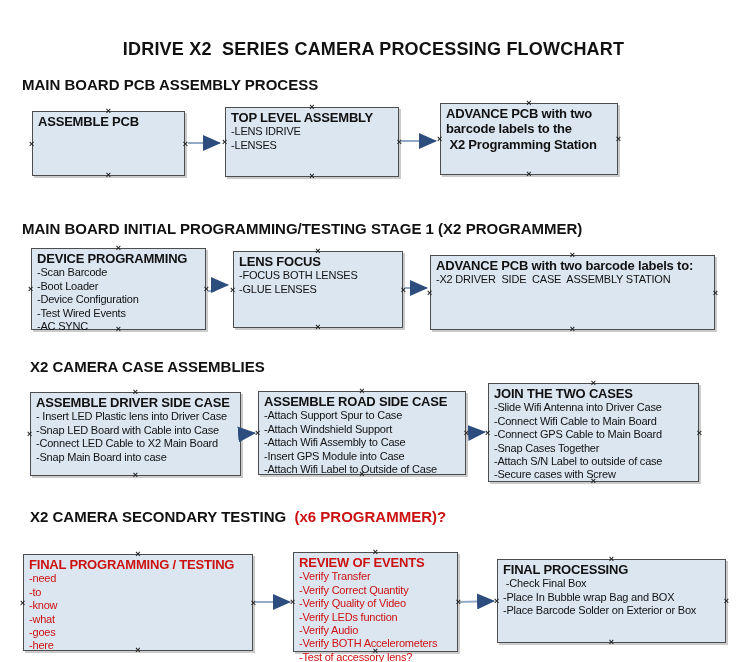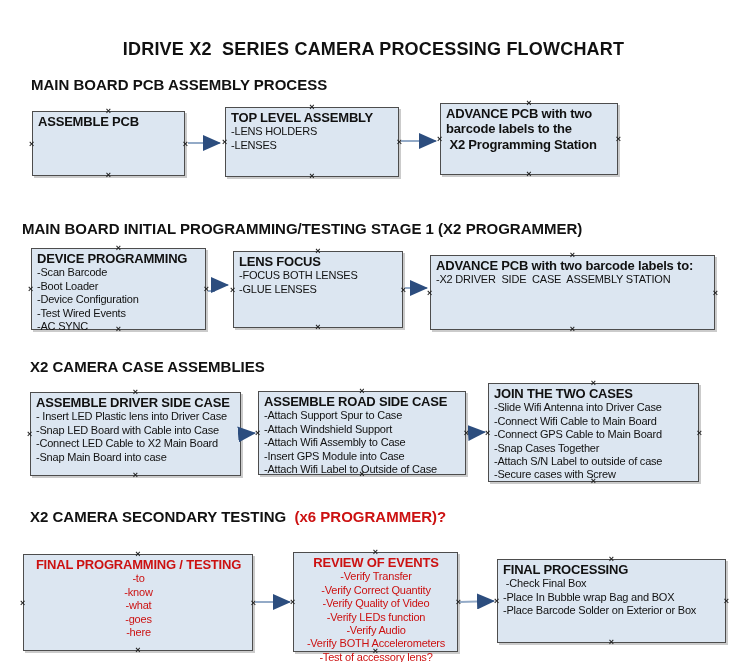--- a/index.html
+++ b/index.html
@@ -21,54 +21,54 @@
     border:1.6px solid var(--box-border,#4d4d4d);
     box-shadow:2px 2px 0 rgba(140,140,140,.45);
     padding:2px 4px 2px 5px;
   }
   .box-title{
     font-size:13px;font-weight:bold;line-height:1.18;letter-spacing:-.2px;white-space:pre;
   }
   .box-item{
     font-size:11px;line-height:1.22;letter-spacing:-.2px;white-space:pre;
   }
-  .box.red .box-title,.box.red .box-item{color:var(--accent-red,#cc1111);text-align:center;}
+  .box.red .box-title,.box.red .box-item{color:var(--accent-red,#cc1111);}
   .cp{
     position:absolute;font-size:9px;line-height:1;color:#222;font-weight:bold;
     pointer-events:none;
   }
   .cp.t{top:-5px;left:50%;transform:translateX(-50%);}
   .cp.b{bottom:-5px;left:50%;transform:translateX(-50%);}
   .cp.l{left:-4px;top:50%;transform:translateY(-50%);}
   .cp.r{right:-4px;top:50%;transform:translateY(-50%);}
   svg.arrows{position:absolute;left:0;top:0;pointer-events:none;}
   svg.arrows polyline{fill:none;stroke:var(--connector-line,#93aac7);stroke-width:2;}
 </style>
 </head>
 <body>
 
 <div id="canvas">
 
   <div class="flow-title">IDRIVE X2  SERIES CAMERA PROCESSING FLOWCHART</div>
 
-  <div class="section-heading" style="left:31px;top:57px">MAIN BOARD PCB ASSEMBLY PROCESS</div>
+  <div class="section-heading" style="left:22px;top:57px">MAIN BOARD PCB ASSEMBLY PROCESS</div>
 
   <div class="box" style="left:32px;top:92px;width:153px;height:65px">
     <div class="box-title">ASSEMBLE PCB</div>
   <span class="cp t">×</span>
       <span class="cp b">×</span>
       <span class="cp l">×</span>
       <span class="cp r">×</span>
     </div>
 
   <div class="box" style="left:225px;top:88px;width:174px;height:70px">
     <div class="box-title"></div>
     <div class="box-title">TOP LEVEL ASSEMBLY</div>
     <div class="box-items">
-        <div class="box-item">-LENS HOLDERS</div>
+        <div class="box-item">-LENS IDRIVE</div>
         <div class="box-item">-LENSES</div>
       </div>
   <span class="cp t">×</span>
       <span class="cp b">×</span>
       <span class="cp l">×</span>
       <span class="cp r">×</span>
     </div>
 
   <div class="box" style="left:440px;top:84px;width:178px;height:72px">
     <div class="box-title">ADVANCE PCB with two
@@ -166,20 +166,21 @@
       <span class="cp b">×</span>
       <span class="cp l">×</span>
       <span class="cp r">×</span>
     </div>
 
   <div class="section-heading" style="left:30px;top:489px"><span>X2 CAMERA SECONDARY TESTING  </span><span class="accent">(x6 PROGRAMMER)?</span></div>
 
   <div class="box red" style="left:23px;top:535px;width:230px;height:97px">
     <div class="box-title">FINAL PROGRAMMING / TESTING</div>
     <div class="box-items">
+        <div class="box-item">-need</div>
         <div class="box-item">-to</div>
         <div class="box-item">-know</div>
         <div class="box-item">-what</div>
         <div class="box-item">-goes</div>
         <div class="box-item">-here</div>
       </div>
   <span class="cp t">×</span>
       <span class="cp b">×</span>
       <span class="cp l">×</span>
       <span class="cp r">×</span>

